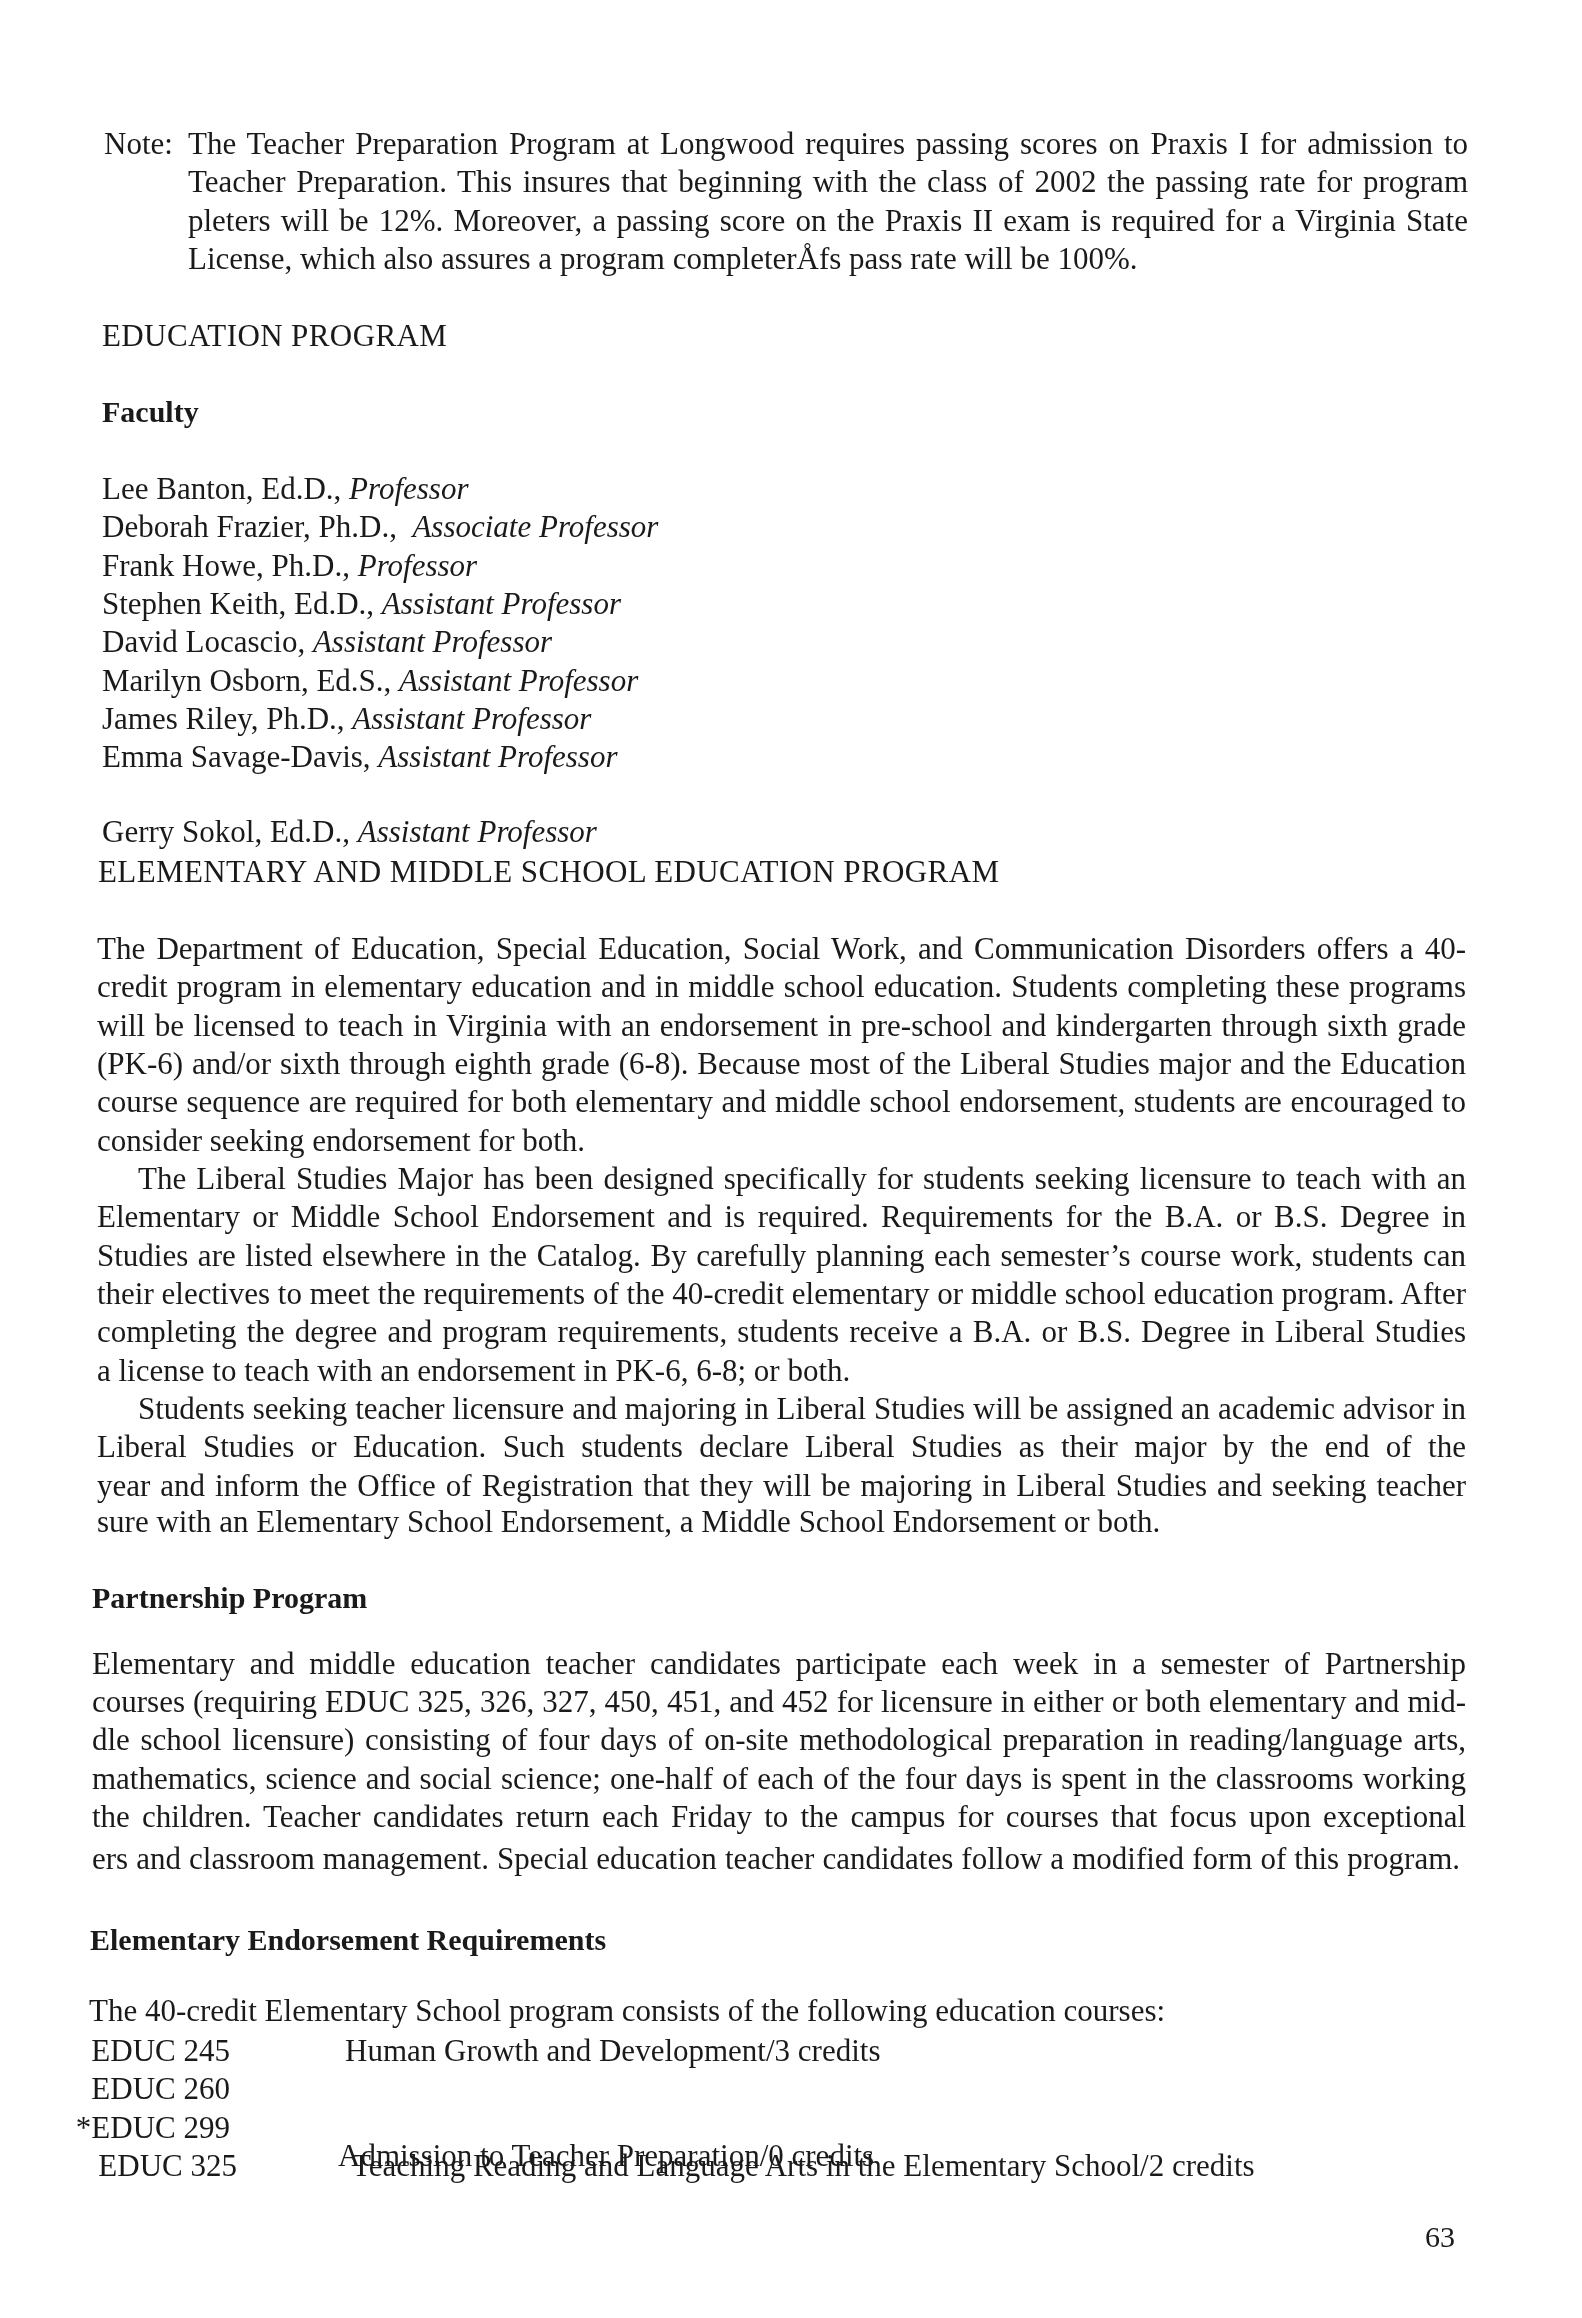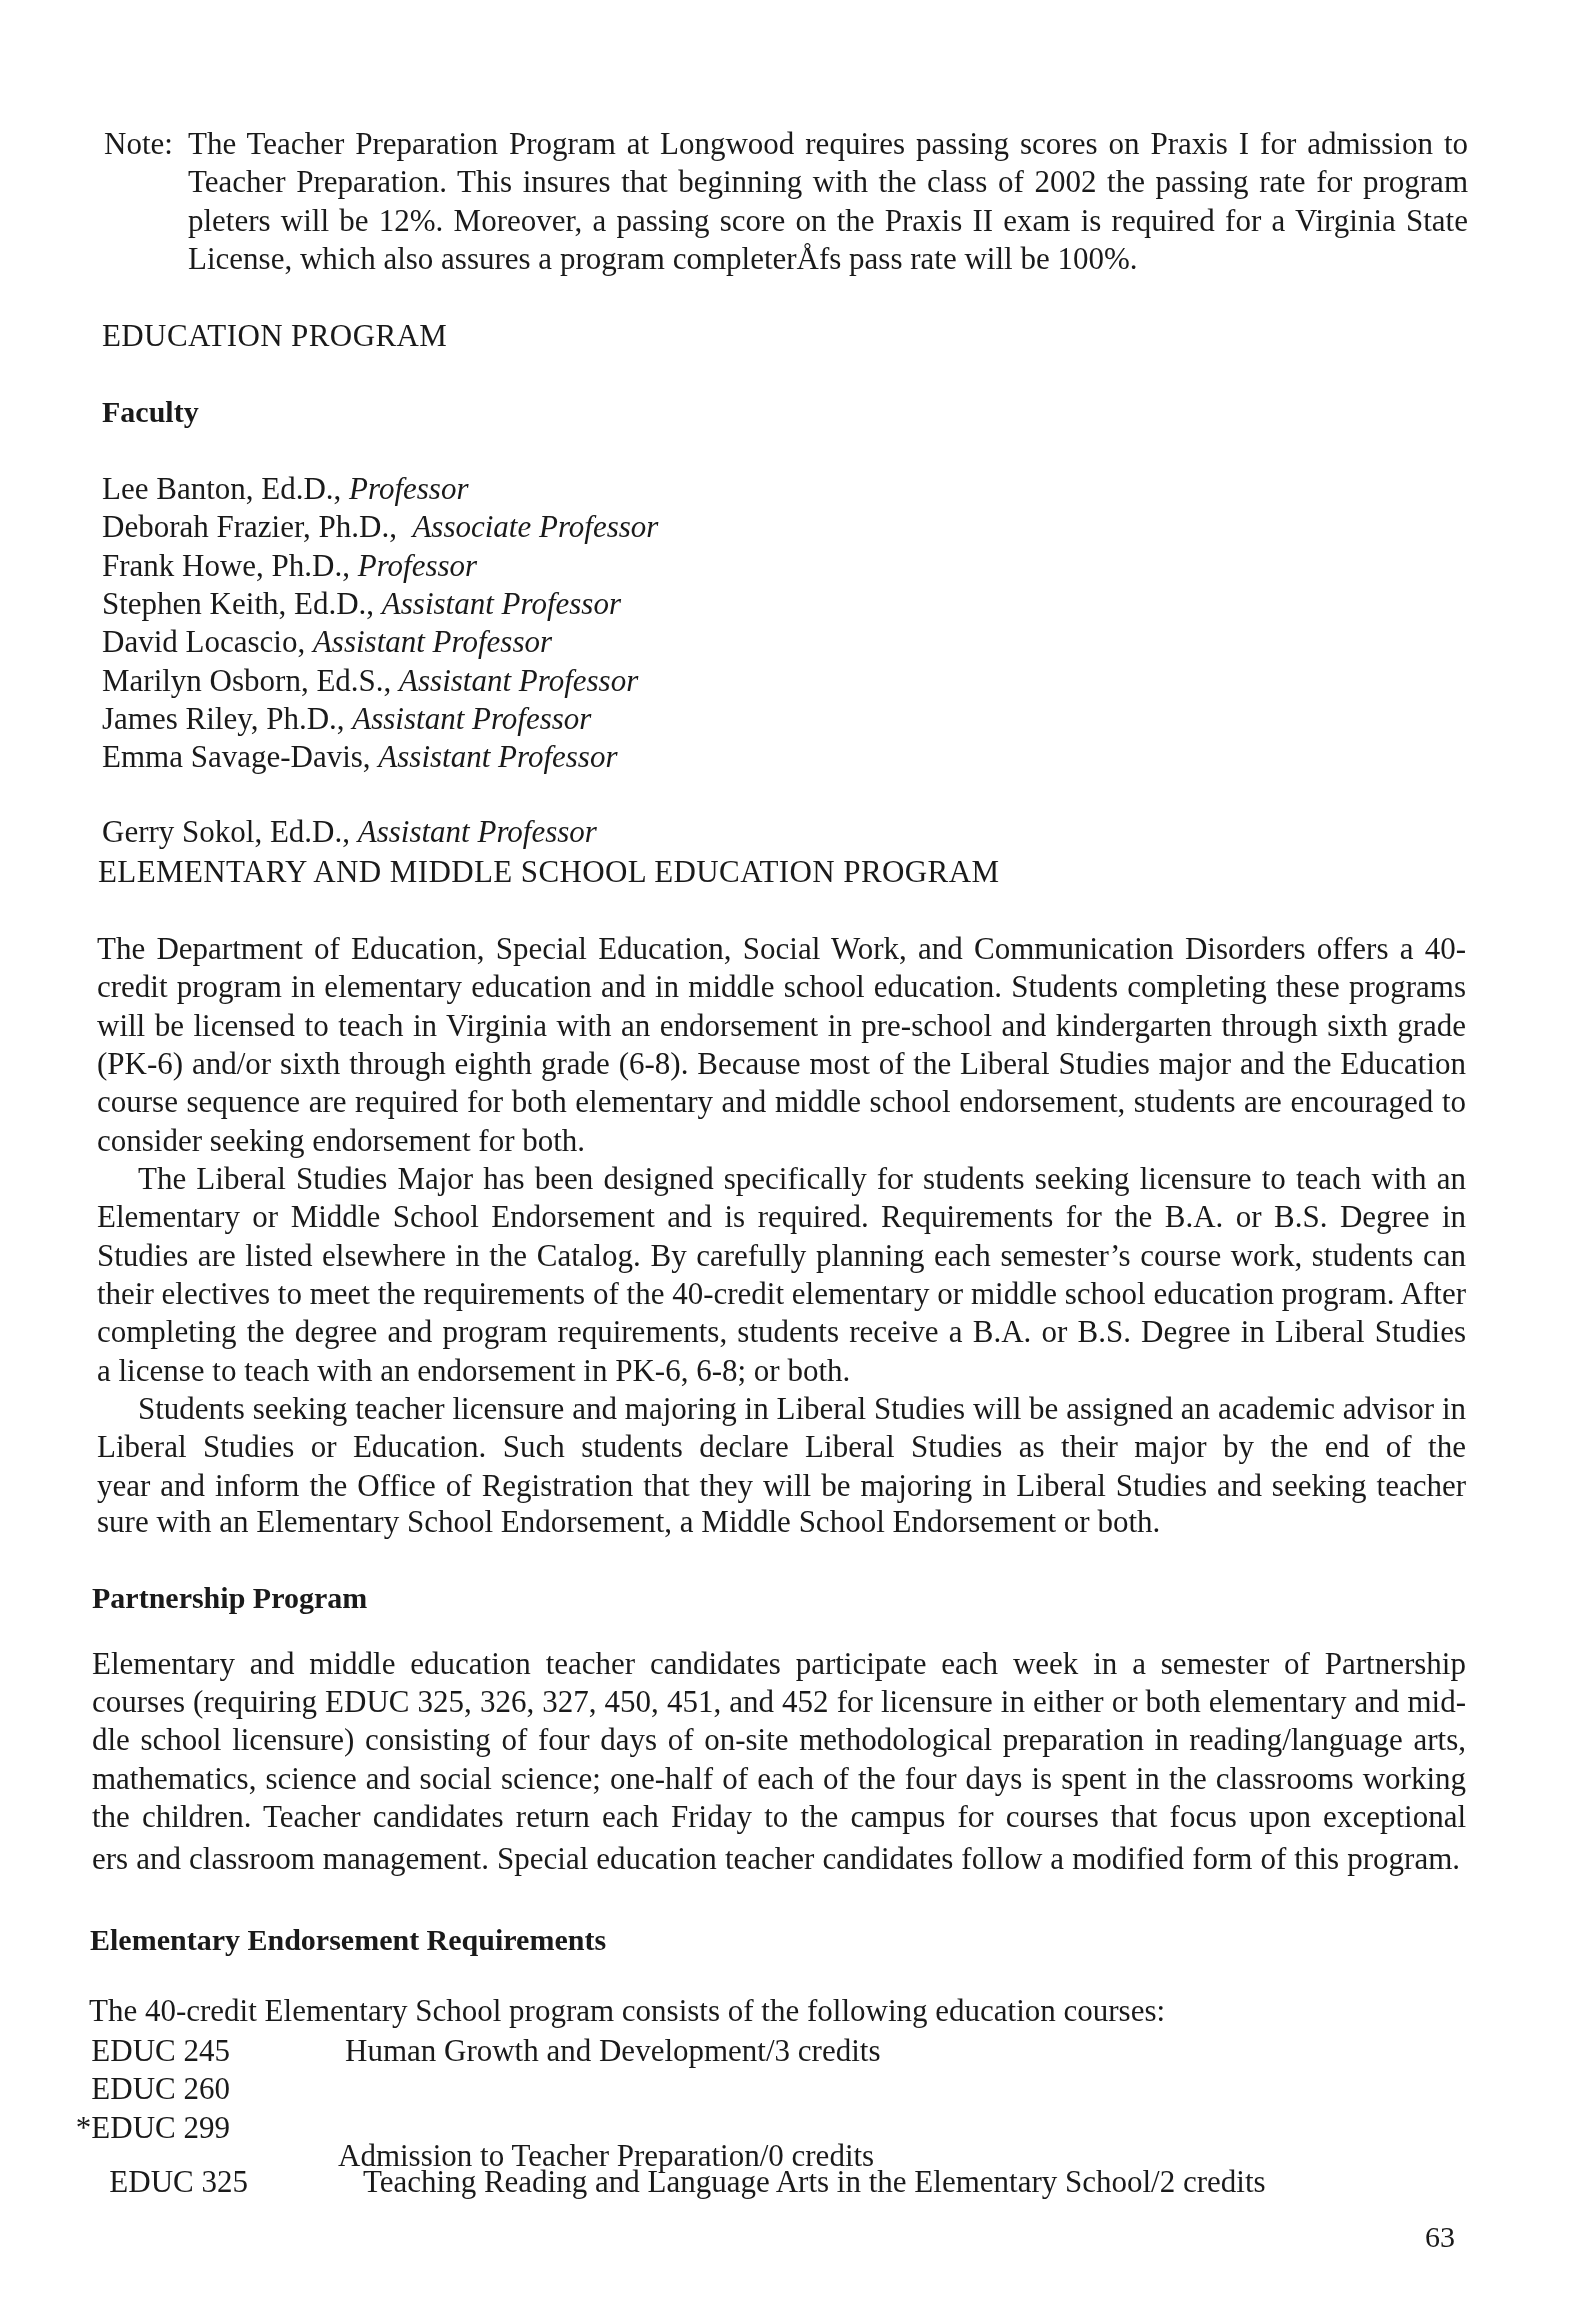--- a/index.html
+++ b/index.html
@@ -86,21 +86,21 @@
       <span class="course-code" style="left:46px;">EDUC 245</span>
       <span class="course-desc" style="left:345px;">Human Growth and Development/3 credits</span>
     </div>
     <div class="ln" style="left:0; top:2070px; width:1583px;">
       <span class="course-code" style="left:46px;">EDUC 260</span>
     </div>
     <div class="ln" style="left:0; top:2109px; width:1583px;">
       <span class="course-code" style="left:46px;">*EDUC 299</span>
       <span class="course-desc" style="left:338px;margin-top:28px;">Admission to Teacher Preparation/0 credits</span>
     </div>
-    <div class="ln" style="left:18px; top:2147px; width:1289px;margin-top:16px;">
+    <div class="ln" style="left:7px; top:2147px; width:1289px;">
       <span class="course-code" style="left:46px;">EDUC 325</span>
       <span class="course-desc" style="left:345px;">Teaching Reading and Language Arts in the Elementary School/2 credits</span>
     </div>
   </div>
 
   <div class="pagenum" style="left:1425px; top:2218px;">63</div>
 
 </div>
 
 

